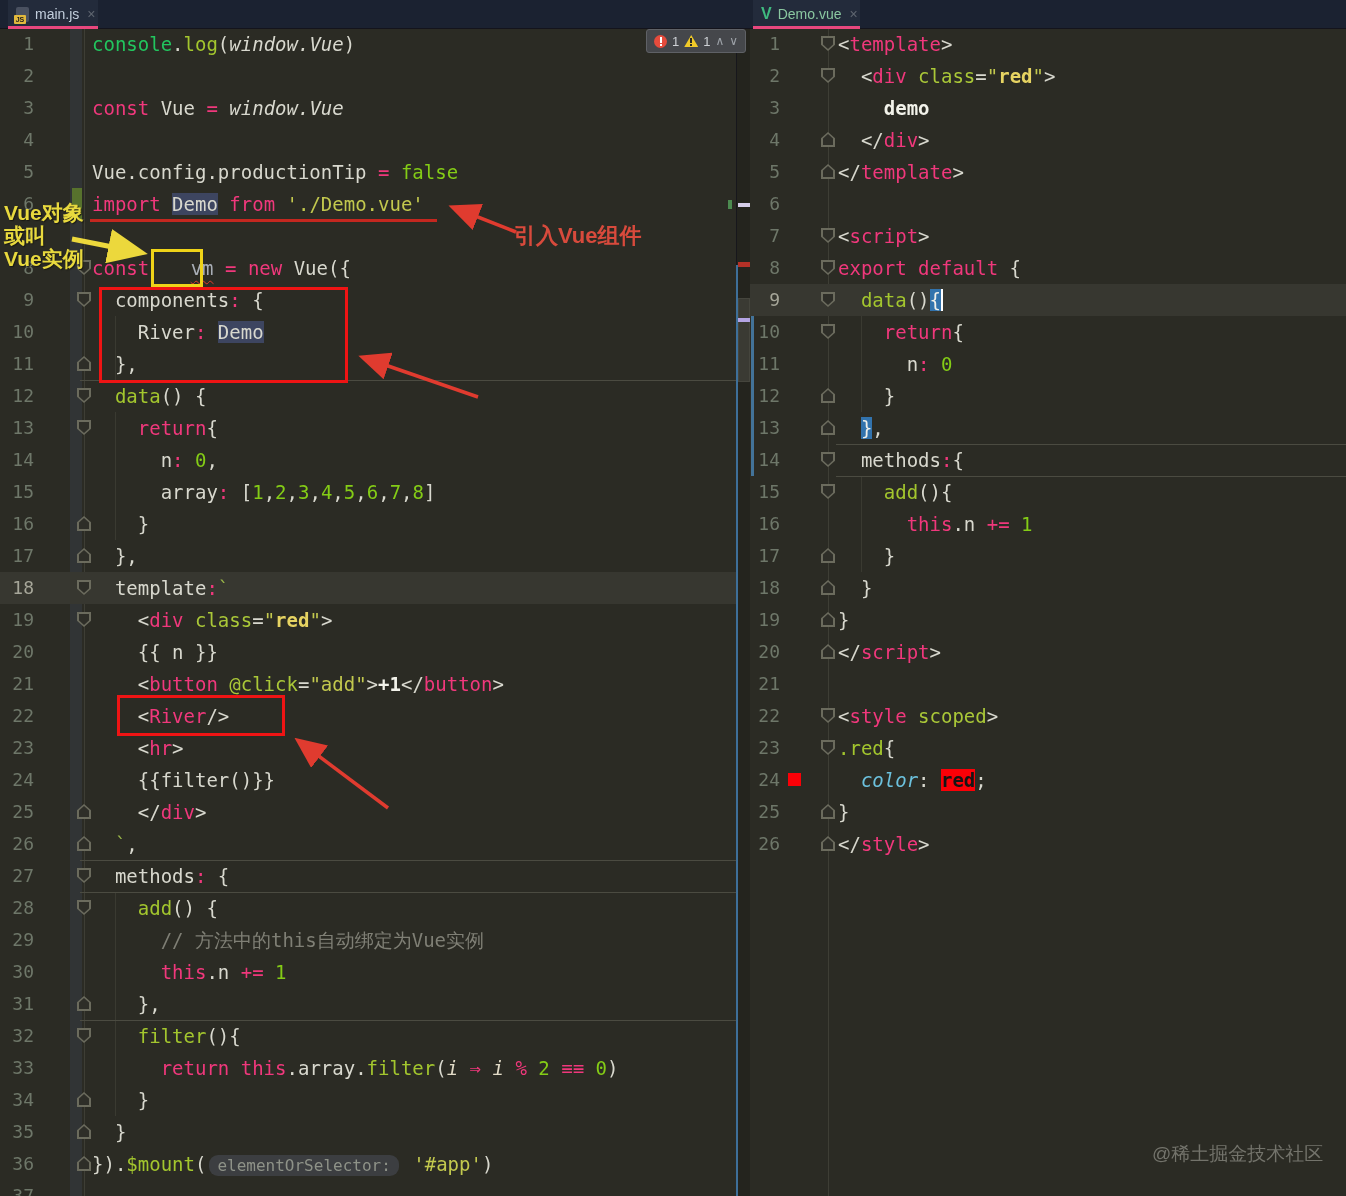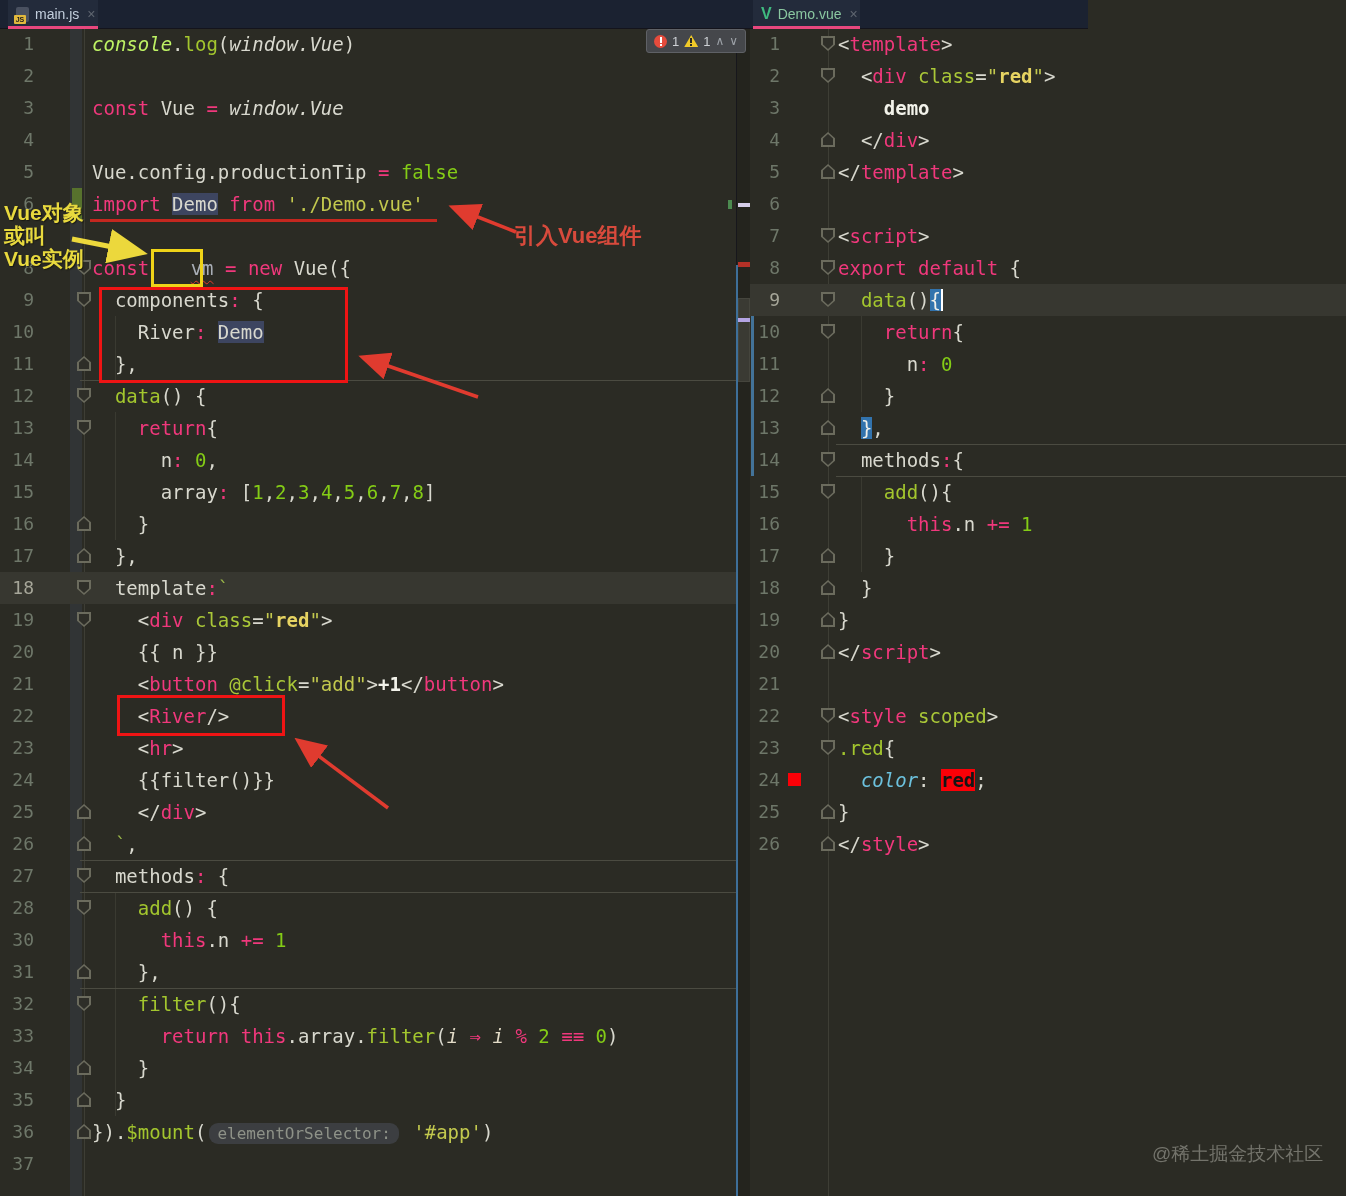--- a/index.html
+++ b/index.html
@@ -1,19 +1,19 @@
 <!DOCTYPE html>
 <html><head>
 <meta charset="utf-8">
 <style>
   html,body{margin:0;padding:0;background:#15151a;}
   #screen{position:relative;width:1346px;height:1196px;background:#2b2b24;overflow:hidden;
           font-family:"DejaVu Sans Mono",monospace;}
   
-  #tabbar{position:absolute;left:0;top:0;width:1088px;height:28px;background:#1b2231;border-bottom:1px solid #14141c;z-index:5;}
+  #tabbar{position:absolute;left:0;top:0;width:1346px;height:28px;background:#1b2231;border-bottom:1px solid #14141c;z-index:5;}
   .tab{position:absolute;top:0;height:28px;display:flex;align-items:center;gap:6px;padding:0 8px;box-sizing:border-box;
        font-family:"Liberation Sans",sans-serif;font-size:14px;background:#232b3b;cursor:pointer;}
   .tab .underl{position:absolute;left:0;right:0;bottom:-1px;height:3px;background:#e8477e;}
   #tab-main{left:8px;width:90px;color:#c3cfdd;}
   #tab-demo{left:753px;width:107px;color:#8ac7a0;}
   .closex{color:#5f6670;font-size:14px;margin-left:2px;}
   .jsfile{position:relative;width:13px;height:15px;background:#4a5160;border-radius:2px;flex:0 0 auto;}
   .jsbadge{position:absolute;left:-2px;bottom:-2px;width:12px;height:9px;background:#e2b93d;color:#1c1c1c;
            font-size:7px;font-weight:bold;line-height:9px;text-align:center;border-radius:1px;}
   .vueicon{color:#3fba7f;font-weight:bold;font-size:16px;line-height:16px;}
@@ -38,21 +38,21 @@
   .greenmark{position:absolute;left:72px;top:160px;width:10px;height:32px;background:#57722d;}
   .bluestrip{position:absolute;left:1px;top:256px;width:3px;height:192px;background:#437399;}
   .ig{position:absolute;width:1px;background:#3a3a31;}
   
   .s-kw{color:#f0387c;} .s-tag{color:#f0387c;}
   .s-fn{color:#a3c62e;} .s-attr{color:#aac838;}
   .s-str{color:#c3c94e;} .s-strb{color:#e6d362;font-weight:bold;}
   .s-tick{color:#9ab648;}
   .s-num{color:#84cc16;} .s-pl{color:#d8d8ce;}
   .s-it{color:#d8d8ce;font-style:italic;}
-  .s-itg{color:#bef264;font-style:italic;}
+  .s-itg{color:#22c55e;}
   .s-iti{color:#e3dcc8;font-style:italic;}
   .s-cm{color:#7f7f75;}
   .s-css{color:#6cc1dd;font-style:italic;}
   .s-b{color:#f2f2ea;font-weight:bold;}
   .s-dhl{background:#3d4560;color:#d8d8ce;}
   .s-bhl{background:#3273ad;color:#f0f0ea;}
   .s-redval{background:#fb0007;color:#151515;font-weight:bold;}
   .s-vmx{color:#a9aeb6;text-decoration:underline wavy #e03a2c 1px;text-underline-offset:5px;margin-left:30px;}
   .s-hint{font-size:16px;background:#3c3e41;color:#8e9288;border-radius:9px;padding:1px 8px;margin:0 3px;}
   .s-cur{display:inline-block;width:2px;height:22px;background:#ffffff;vertical-align:-4px;}
@@ -122,20 +122,21 @@
       <div class="row"><span class="num">19</span><span class="fold fd"><span class="fo"></span><span class="fi"></span></span><span class="code"><span class="s-pl">    &lt;</span><span class="s-tag">div</span><span class="s-pl"> </span><span class="s-attr">class</span><span class="s-pl">=</span><span class="s-str">"</span><span class="s-strb">red</span><span class="s-str">"</span><span class="s-pl">&gt;</span></span></div>
       <div class="row"><span class="num">20</span><span class="code"><span class="s-pl">    {{ n }}</span></span></div>
       <div class="row"><span class="num">21</span><span class="code"><span class="s-pl">    &lt;</span><span class="s-tag">button</span><span class="s-pl"> </span><span class="s-attr">@click</span><span class="s-pl">=</span><span class="s-str">"add"</span><span class="s-pl">&gt;</span><span class="s-b">+1</span><span class="s-pl">&lt;/</span><span class="s-tag">button</span><span class="s-pl">&gt;</span></span></div>
       <div class="row"><span class="num">22</span><span class="code"><span class="s-pl">    &lt;</span><span class="s-tag">River</span><span class="s-pl">/&gt;</span></span></div>
       <div class="row"><span class="num">23</span><span class="code"><span class="s-pl">    &lt;</span><span class="s-tag">hr</span><span class="s-pl">&gt;</span></span></div>
       <div class="row"><span class="num">24</span><span class="code"><span class="s-pl">    {{filter()}}</span></span></div>
       <div class="row"><span class="num">25</span><span class="fold fu"><span class="fo"></span><span class="fi"></span></span><span class="code"><span class="s-pl">    &lt;/</span><span class="s-tag">div</span><span class="s-pl">&gt;</span></span></div>
       <div class="row"><span class="num">26</span><span class="fold fu"><span class="fo"></span><span class="fi"></span></span><span class="code"><span class="s-tick">  `</span><span class="s-pl">,</span></span></div>
       <div class="row"><div class="sep"></div><span class="num">27</span><span class="fold fd"><span class="fo"></span><span class="fi"></span></span><span class="code"><span class="s-pl">  methods</span><span class="s-kw">:</span><span class="s-pl"> {</span></span></div>
       <div class="row"><div class="sep"></div><span class="num">28</span><span class="fold fd"><span class="fo"></span><span class="fi"></span></span><span class="code"><span class="s-pl">    </span><span class="s-fn">add</span><span class="s-pl">() {</span></span></div>
+      <div class="row"><span class="num">29</span><span class="code"><span class="s-cm">      // 方法中的this自动绑定为Vue实例</span></span></div>
       <div class="row"><span class="num">30</span><span class="code"><span class="s-pl">      </span><span class="s-kw">this</span><span class="s-pl">.n </span><span class="s-kw">+=</span><span class="s-pl"> </span><span class="s-num">1</span></span></div>
       <div class="row"><span class="num">31</span><span class="fold fu"><span class="fo"></span><span class="fi"></span></span><span class="code"><span class="s-pl">    },</span></span></div>
       <div class="row"><div class="sep"></div><span class="num">32</span><span class="fold fd"><span class="fo"></span><span class="fi"></span></span><span class="code"><span class="s-pl">    </span><span class="s-fn">filter</span><span class="s-pl">(){</span></span></div>
       <div class="row"><span class="num">33</span><span class="code"><span class="s-pl">      </span><span class="s-kw">return</span><span class="s-pl"> </span><span class="s-kw">this</span><span class="s-pl">.array.</span><span class="s-fn">filter</span><span class="s-pl">(</span><span class="s-iti">i</span><span class="s-pl"> </span><span class="s-kw">⇒</span><span class="s-pl"> </span><span class="s-iti">i</span><span class="s-pl"> </span><span class="s-kw">%</span><span class="s-pl"> </span><span class="s-num">2</span><span class="s-pl"> </span><span class="s-kw">≡≡</span><span class="s-pl"> </span><span class="s-num">0</span><span class="s-pl">)</span></span></div>
       <div class="row"><span class="num">34</span><span class="fold fu"><span class="fo"></span><span class="fi"></span></span><span class="code"><span class="s-pl">    }</span></span></div>
       <div class="row"><span class="num">35</span><span class="fold fu"><span class="fo"></span><span class="fi"></span></span><span class="code"><span class="s-pl">  }</span></span></div>
       <div class="row"><span class="num">36</span><span class="fold fu"><span class="fo"></span><span class="fi"></span></span><span class="code"><span class="s-pl">}).</span><span class="s-fn">$mount</span><span class="s-pl">(</span><span class="s-hint">elementOrSelector:</span><span class="s-pl"> </span><span class="s-str">'#app'</span><span class="s-pl">)</span></span></div>
       <div class="row"><span class="num">37</span><span class="code"></span></div>
     </div>
 

